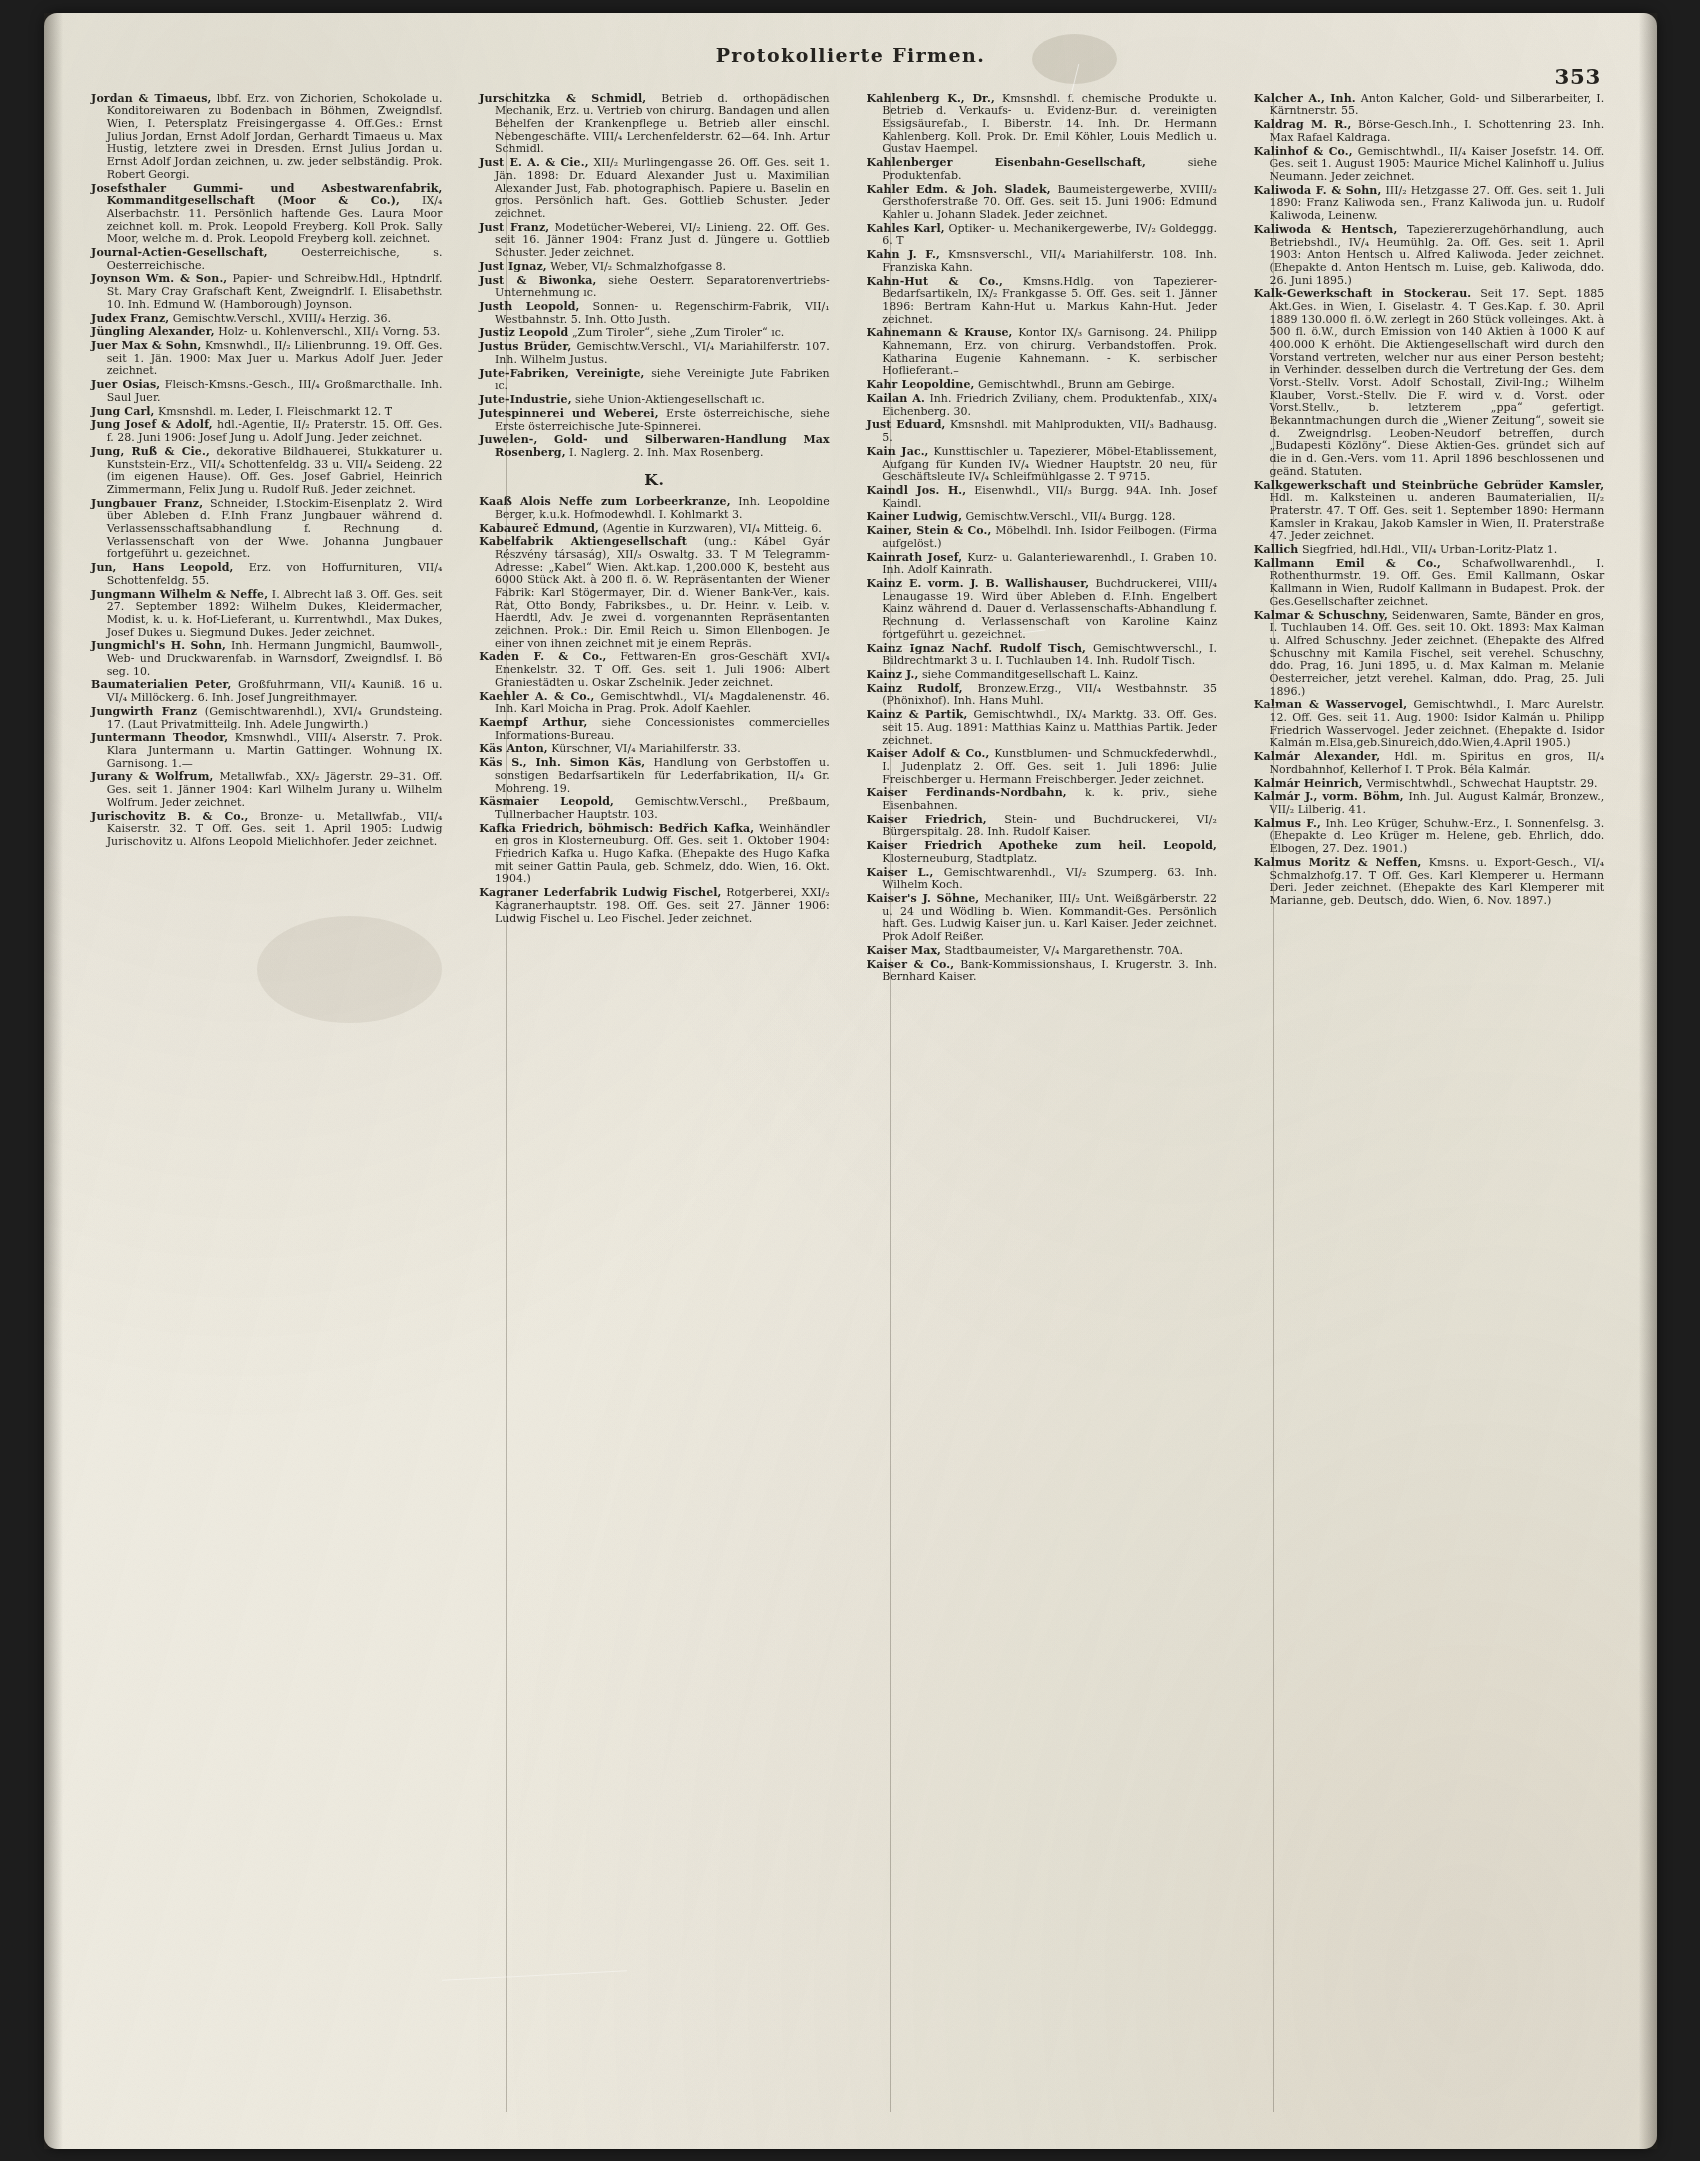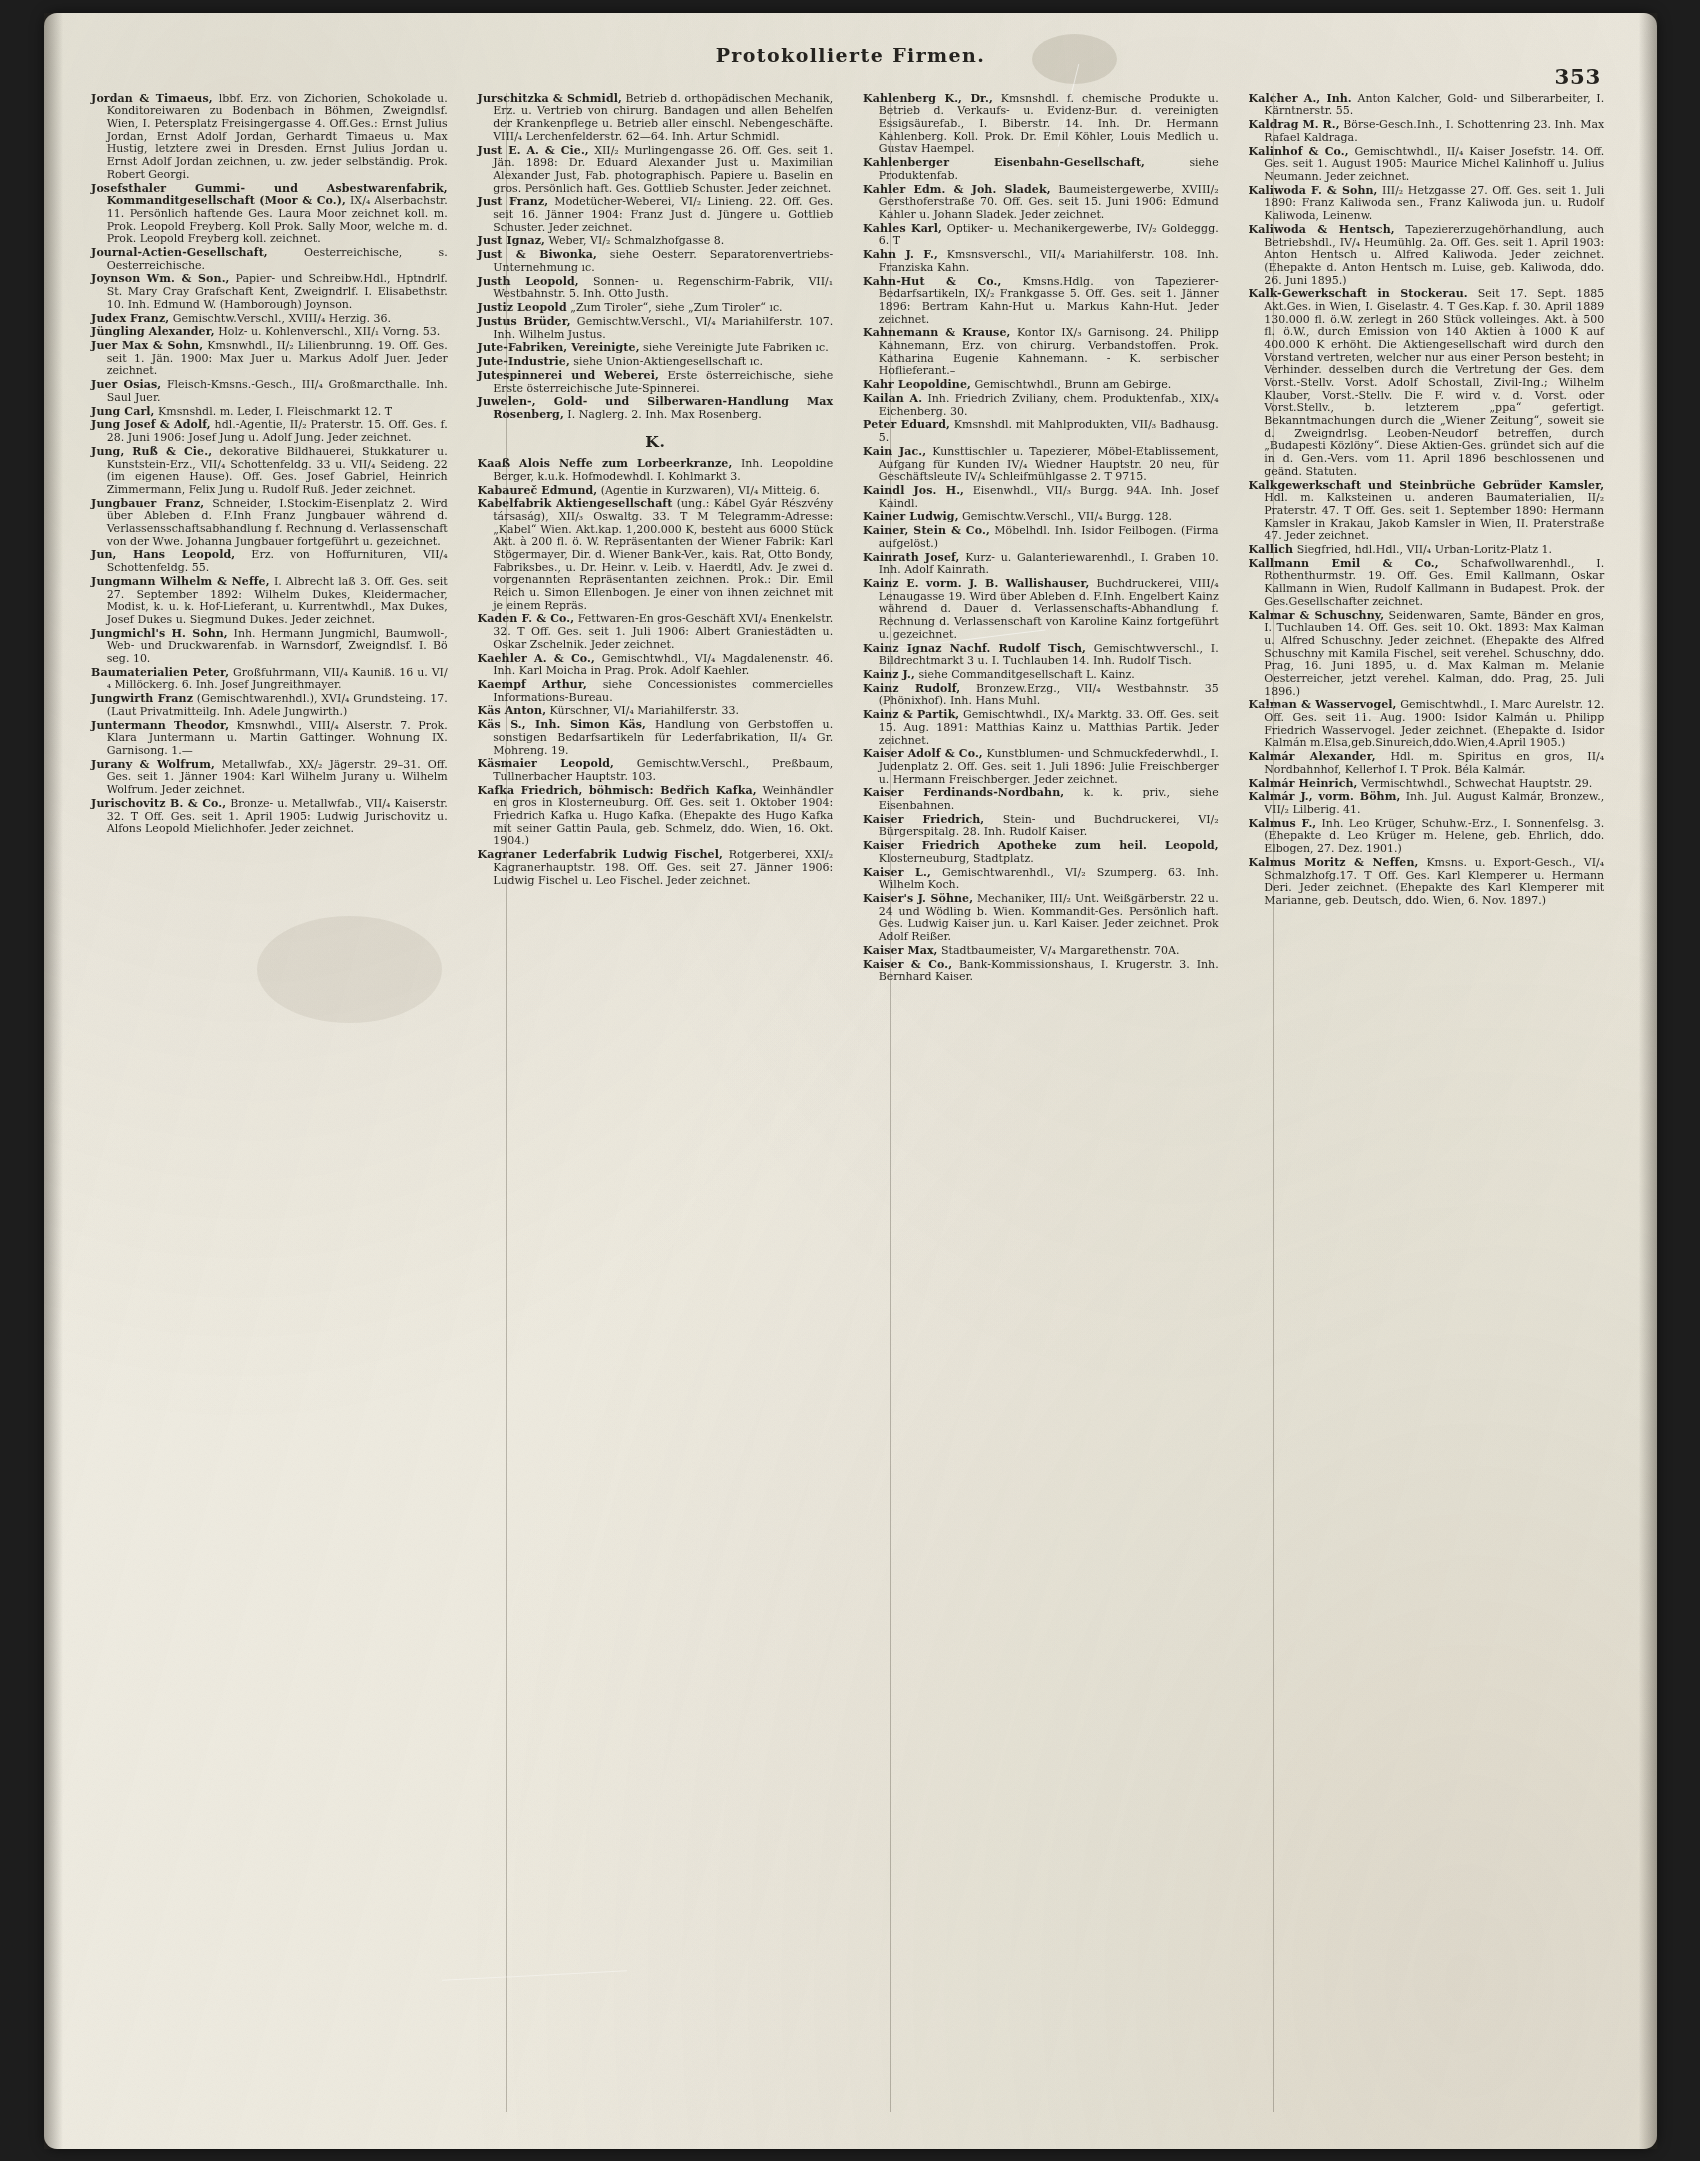--- a/index.html
+++ b/index.html
@@ -80,21 +80,21 @@
   }
 
   
   #columns {
     position: absolute;
     left: 40px;
     top: 80px;
     width: 1533px;
     height: 2019px;
     display: flex;
-    gap: 9px;
+    gap: 16px;
   }
   .col {
     position: relative;
     width: 383px;
     padding: 0 12.8px 0 7.1px;
     box-sizing: border-box;
     font-size: 11px;
     line-height: 1.152;
     color: #1f1d19;
     text-align: justify;
@@ -227,21 +227,21 @@
       <div class="col" id="c3">
           <p class="entry"><span class="hw">Kahlenberg K., Dr.,</span><span class="body"> Kmsnshdl. f. chemische Produkte u. Betrieb d. Verkaufs- u. Evidenz-Bur. d. vereinigten Essigsäurefab., I. Biberstr. 14. Inh. Dr. Hermann Kahlenberg. Koll. Prok. Dr. Emil Köhler, Louis Medlich u. Gustav Haempel.</span></p>
           <p class="entry"><span class="hw">Kahlenberger Eisenbahn-Gesellschaft,</span><span class="body"> siehe Produktenfab.</span></p>
           <p class="entry"><span class="hw">Kahler Edm. &amp; Joh. Sladek,</span><span class="body"> Baumeistergewerbe, XVIII/₂ Gersthoferstraße 70. Off. Ges. seit 15. Juni 1906: Edmund Kahler u. Johann Sladek. Jeder zeichnet.</span></p>
           <p class="entry"><span class="hw">Kahles Karl,</span><span class="body"> Optiker- u. Mechanikergewerbe, IV/₂ Goldeggg. 6. T</span></p>
           <p class="entry"><span class="hw">Kahn J. F.,</span><span class="body"> Kmsnsverschl., VII/₄ Mariahilferstr. 108. Inh. Franziska Kahn.</span></p>
           <p class="entry"><span class="hw">Kahn-Hut &amp; Co.,</span><span class="body"> Kmsns.Hdlg. von Tapezierer-Bedarfsartikeln, IX/₂ Frankgasse 5. Off. Ges. seit 1. Jänner 1896: Bertram Kahn-Hut u. Markus Kahn-Hut. Jeder zeichnet.</span></p>
           <p class="entry"><span class="hw">Kahnemann &amp; Krause,</span><span class="body"> Kontor IX/₃ Garnisong. 24. Philipp Kahnemann, Erz. von chirurg. Verbandstoffen. Prok. Katharina Eugenie Kahnemann. - K. serbischer Hoflieferant.–</span></p>
           <p class="entry"><span class="hw">Kahr Leopoldine,</span><span class="body"> Gemischtwhdl., Brunn am Gebirge.</span></p>
           <p class="entry"><span class="hw">Kailan A.</span><span class="body"> Inh. Friedrich Zviliany, chem. Produktenfab., XIX/₄ Eichenberg. 30.</span></p>
-          <p class="entry"><span class="hw">Peter Eduard,</span><span class="body"> Kmsnshdl. mit Mahlprodukten, VII/₃ Badhausg. 5.</span></p>
+          <p class="entry"><span class="hw">Just Eduard,</span><span class="body"> Kmsnshdl. mit Mahlprodukten, VII/₃ Badhausg. 5.</span></p>
           <p class="entry"><span class="hw">Kain Jac.,</span><span class="body"> Kunsttischler u. Tapezierer, Möbel-Etablissement, Aufgang für Kunden IV/₄ Wiedner Hauptstr. 20 neu, für Geschäftsleute IV/₄ Schleifmühlgasse 2. T 9715.</span></p>
           <p class="entry"><span class="hw">Kaindl Jos. H.,</span><span class="body"> Eisenwhdl., VII/₃ Burgg. 94A. Inh. Josef Kaindl.</span></p>
           <p class="entry"><span class="hw">Kainer Ludwig,</span><span class="body"> Gemischtw.Verschl., VII/₄ Burgg. 128.</span></p>
           <p class="entry"><span class="hw">Kainer, Stein &amp; Co.,</span><span class="body"> Möbelhdl. Inh. Isidor Feilbogen. (Firma aufgelöst.)</span></p>
           <p class="entry"><span class="hw">Kainrath Josef,</span><span class="body"> Kurz- u. Galanteriewarenhdl., I. Graben 10. Inh. Adolf Kainrath.</span></p>
           <p class="entry"><span class="hw">Kainz E. vorm. J. B. Wallishauser,</span><span class="body"> Buchdruckerei, VIII/₄ Lenaugasse 19. Wird über Ableben d. F.Inh. Engelbert Kainz während d. Dauer d. Verlassenschafts-Abhandlung f. Rechnung d. Verlassenschaft von Karoline Kainz fortgeführt u. gezeichnet.</span></p>
           <p class="entry"><span class="hw">Kainz Ignaz Nachf. Rudolf Tisch,</span><span class="body"> Gemischtwverschl., I. Bildrechtmarkt 3 u. I. Tuchlauben 14. Inh. Rudolf Tisch.</span></p>
           <p class="entry"><span class="hw">Kainz J.,</span><span class="body"> siehe Commanditgesellschaft L. Kainz.</span></p>
           <p class="entry"><span class="hw">Kainz Rudolf,</span><span class="body"> Bronzew.Erzg., VII/₄ Westbahnstr. 35 (Phönixhof). Inh. Hans Muhl.</span></p>
           <p class="entry"><span class="hw">Kainz &amp; Partik,</span><span class="body"> Gemischtwhdl., IX/₄ Marktg. 33. Off. Ges. seit 15. Aug. 1891: Matthias Kainz u. Matthias Partik. Jeder zeichnet.</span></p>

